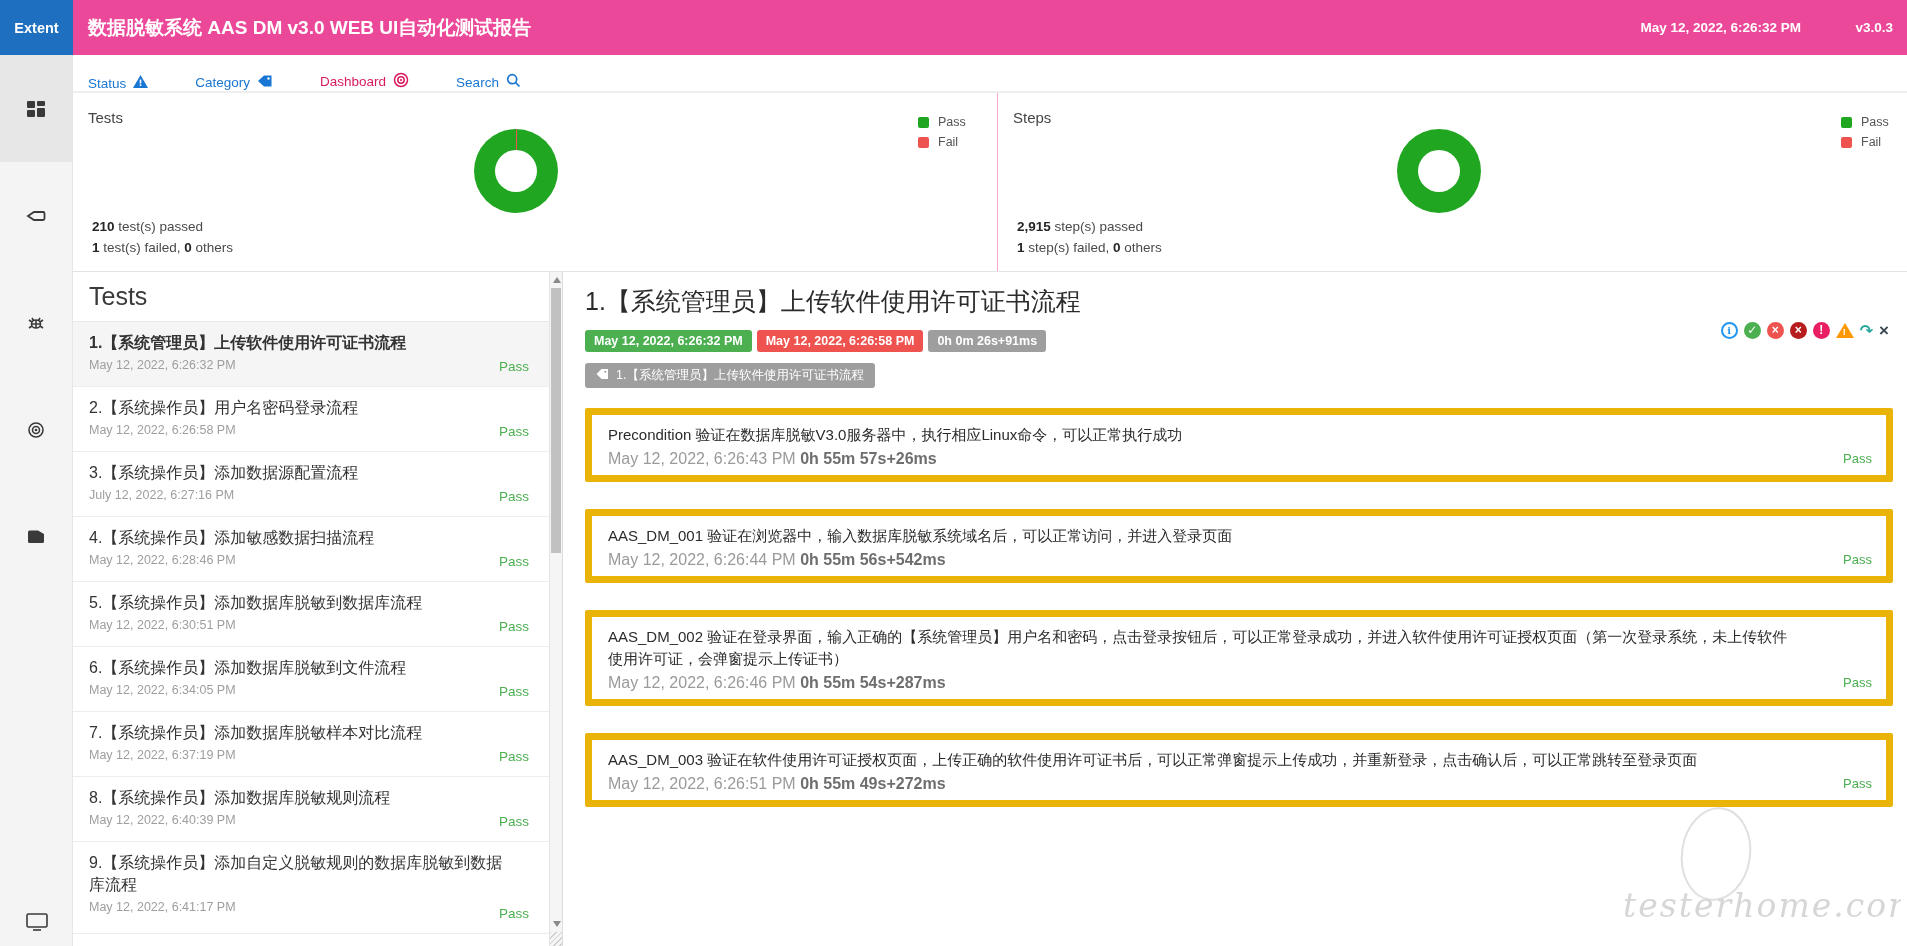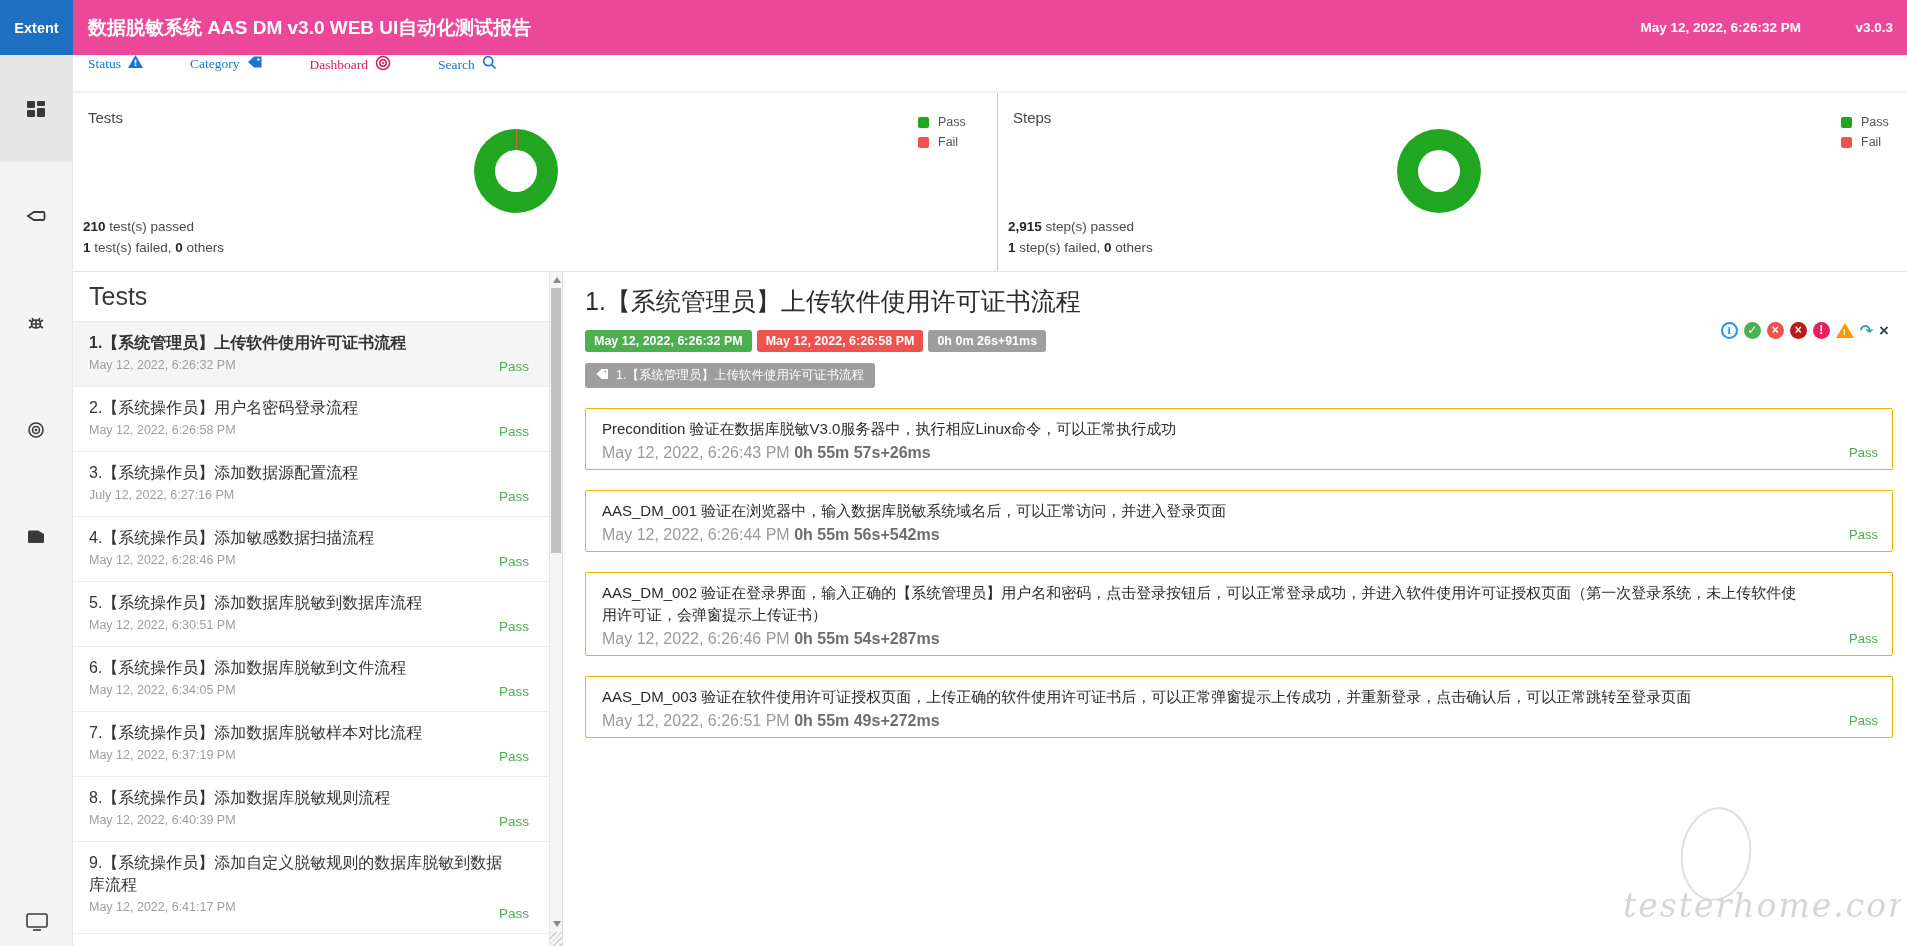--- a/index.html
+++ b/index.html
@@ -21,42 +21,42 @@
   
   .sidebar { position:absolute; left:0; top:55px; bottom:0; width:73px; background:#f4f4f4;
     border-right:1px solid #e6e6e6; }
   .side-item { height:107px; display:flex; align-items:center; justify-content:center; cursor:pointer; }
   .side-item.selected { background:#e7e7e7; }
   .side-item svg { display:block; }
   .side-bottom { position:absolute; bottom:10px; left:0; width:73px; display:flex; justify-content:center; }
 
   
   .navstrip { position:absolute; left:73px; top:55px; right:0; height:37px; background:#fff;
-    display:flex; align-items:flex-start; gap:47px; padding-left:15px; border-bottom:1px solid #efefef;font-family:Liberation Serif, serif; }
+    display:flex; align-items:flex-end; gap:47px; padding-left:15px; border-bottom:1px solid #efefef; }
   .nav-item { display:flex; align-items:center; gap:7px; font-size:13.5px; cursor:pointer; }
   .nav-item .lbl-blue { color:#1976d2; }
   .nav-item .lbl-pink { color:#d81b60; }
 
   
   .charts-panel { position:absolute; left:73px; top:92px; right:0; height:180px; background:#fff;
     border-top:1px solid #efefef; border-bottom:1px solid #e3e3e3; }
   .chart-half { position:absolute; top:0; bottom:0; }
   .half-tests { left:0; width:924px; }
   .half-steps { left:924px; right:0; border-left:1px solid #f9a8d4; }
   .chart-label { position:absolute; left:15px; top:16px; font-size:15px; color:#464646; }
   .donut { position:absolute; top:36px; width:84px; height:84px; border-radius:50%; }
   .donut::after { content:""; position:absolute; inset:21px; background:#fff; border-radius:50%; }
   .donut-tests { left:401px; } .donut-steps { left:399px; }
   .legend { position:absolute; top:22px; }
   .legend-tests { left:845px; } .legend-steps { left:843px; }
   .lg-row { display:flex; align-items:center; margin-bottom:6px; }
   .sw { width:11px; height:11px; border-radius:2px; margin-right:9px; }
   .sw-pass { background:#21a621; } .sw-fail { background:#ef5350; }
   .lg-row span.lg-lbl { font-size:12.5px; color:#555; }
-  .stats { position:absolute; left:10px; top:126px; font-size:13.5px; color:#4a4a4a; }
+  .stats { position:absolute; left:19px; top:126px; font-size:13.5px; color:#4a4a4a; }
   .stats b { color:#262626; }
   .stats .ln { margin-bottom:6px; }
 
   
   .list-panel { position:absolute; left:73px; top:272px; width:490px; bottom:0; background:#fff;
     border-right:1px solid #ddd; overflow:hidden; }
   .list-heading { height:50px; padding:10px 16px 0; font-size:25px; color:#3a3a3a;
     border-bottom:1px solid #e8e8e8; }
   .test-item { position:relative; height:65px; padding:10px 48px 0 16px; border-bottom:1px solid #ededed; cursor:pointer; }
   .test-item.tall { height:92px; }
@@ -96,22 +96,22 @@
     font-family:"DejaVu Serif",serif; }
   .ic-pass  { background:#4caf50; } .ic-fail { background:#ef5350; }
   .ic-fatal { background:#b71c1c; } .ic-error{ background:#e91e63; }
   .ic-warn { position:relative; width:0; height:0; border-left:9px solid transparent;
     border-right:9px solid transparent; border-bottom:15px solid #ff9800; }
   .ic-warn i { position:absolute; left:-2px; top:4px; font-style:normal; color:#fff; font-size:9px; font-weight:bold; }
   .ic-skip { color:#26a69a; font-size:16px; font-weight:bold; line-height:17px; }
   .ic-close{ color:#37474f; font-size:17px; font-weight:bold; line-height:17px; }
 
   .steps-wrap { margin-top:20px; padding-right:0; }
-  .step-card { position:relative; border:1px solid #eab308; border-radius:2px; background:#fff;
-    padding:9px 90px 9px 16px; margin-bottom:20px; }
+  .step-card { position:relative; border:7px solid #eab308; border-radius:2px; background:#fff;
+    padding:9px 90px 9px 16px; margin-bottom:27px; }
   .step-title { font-size:15px; line-height:22px; color:#2b2b2b; }
   .step-meta { margin-top:5px; font-size:16px; color:#9a9a9a; line-height:15px; }
   .step-meta .dur { color:#6e6e6e; font-weight:700; }
   .step-status { position:absolute; right:14px; bottom:9px; color:#4caf50; font-size:13px; }
 
   
   .watermark { position:absolute; right:6px; bottom:0; pointer-events:none; }
 </style>
 </head>
 <body>

